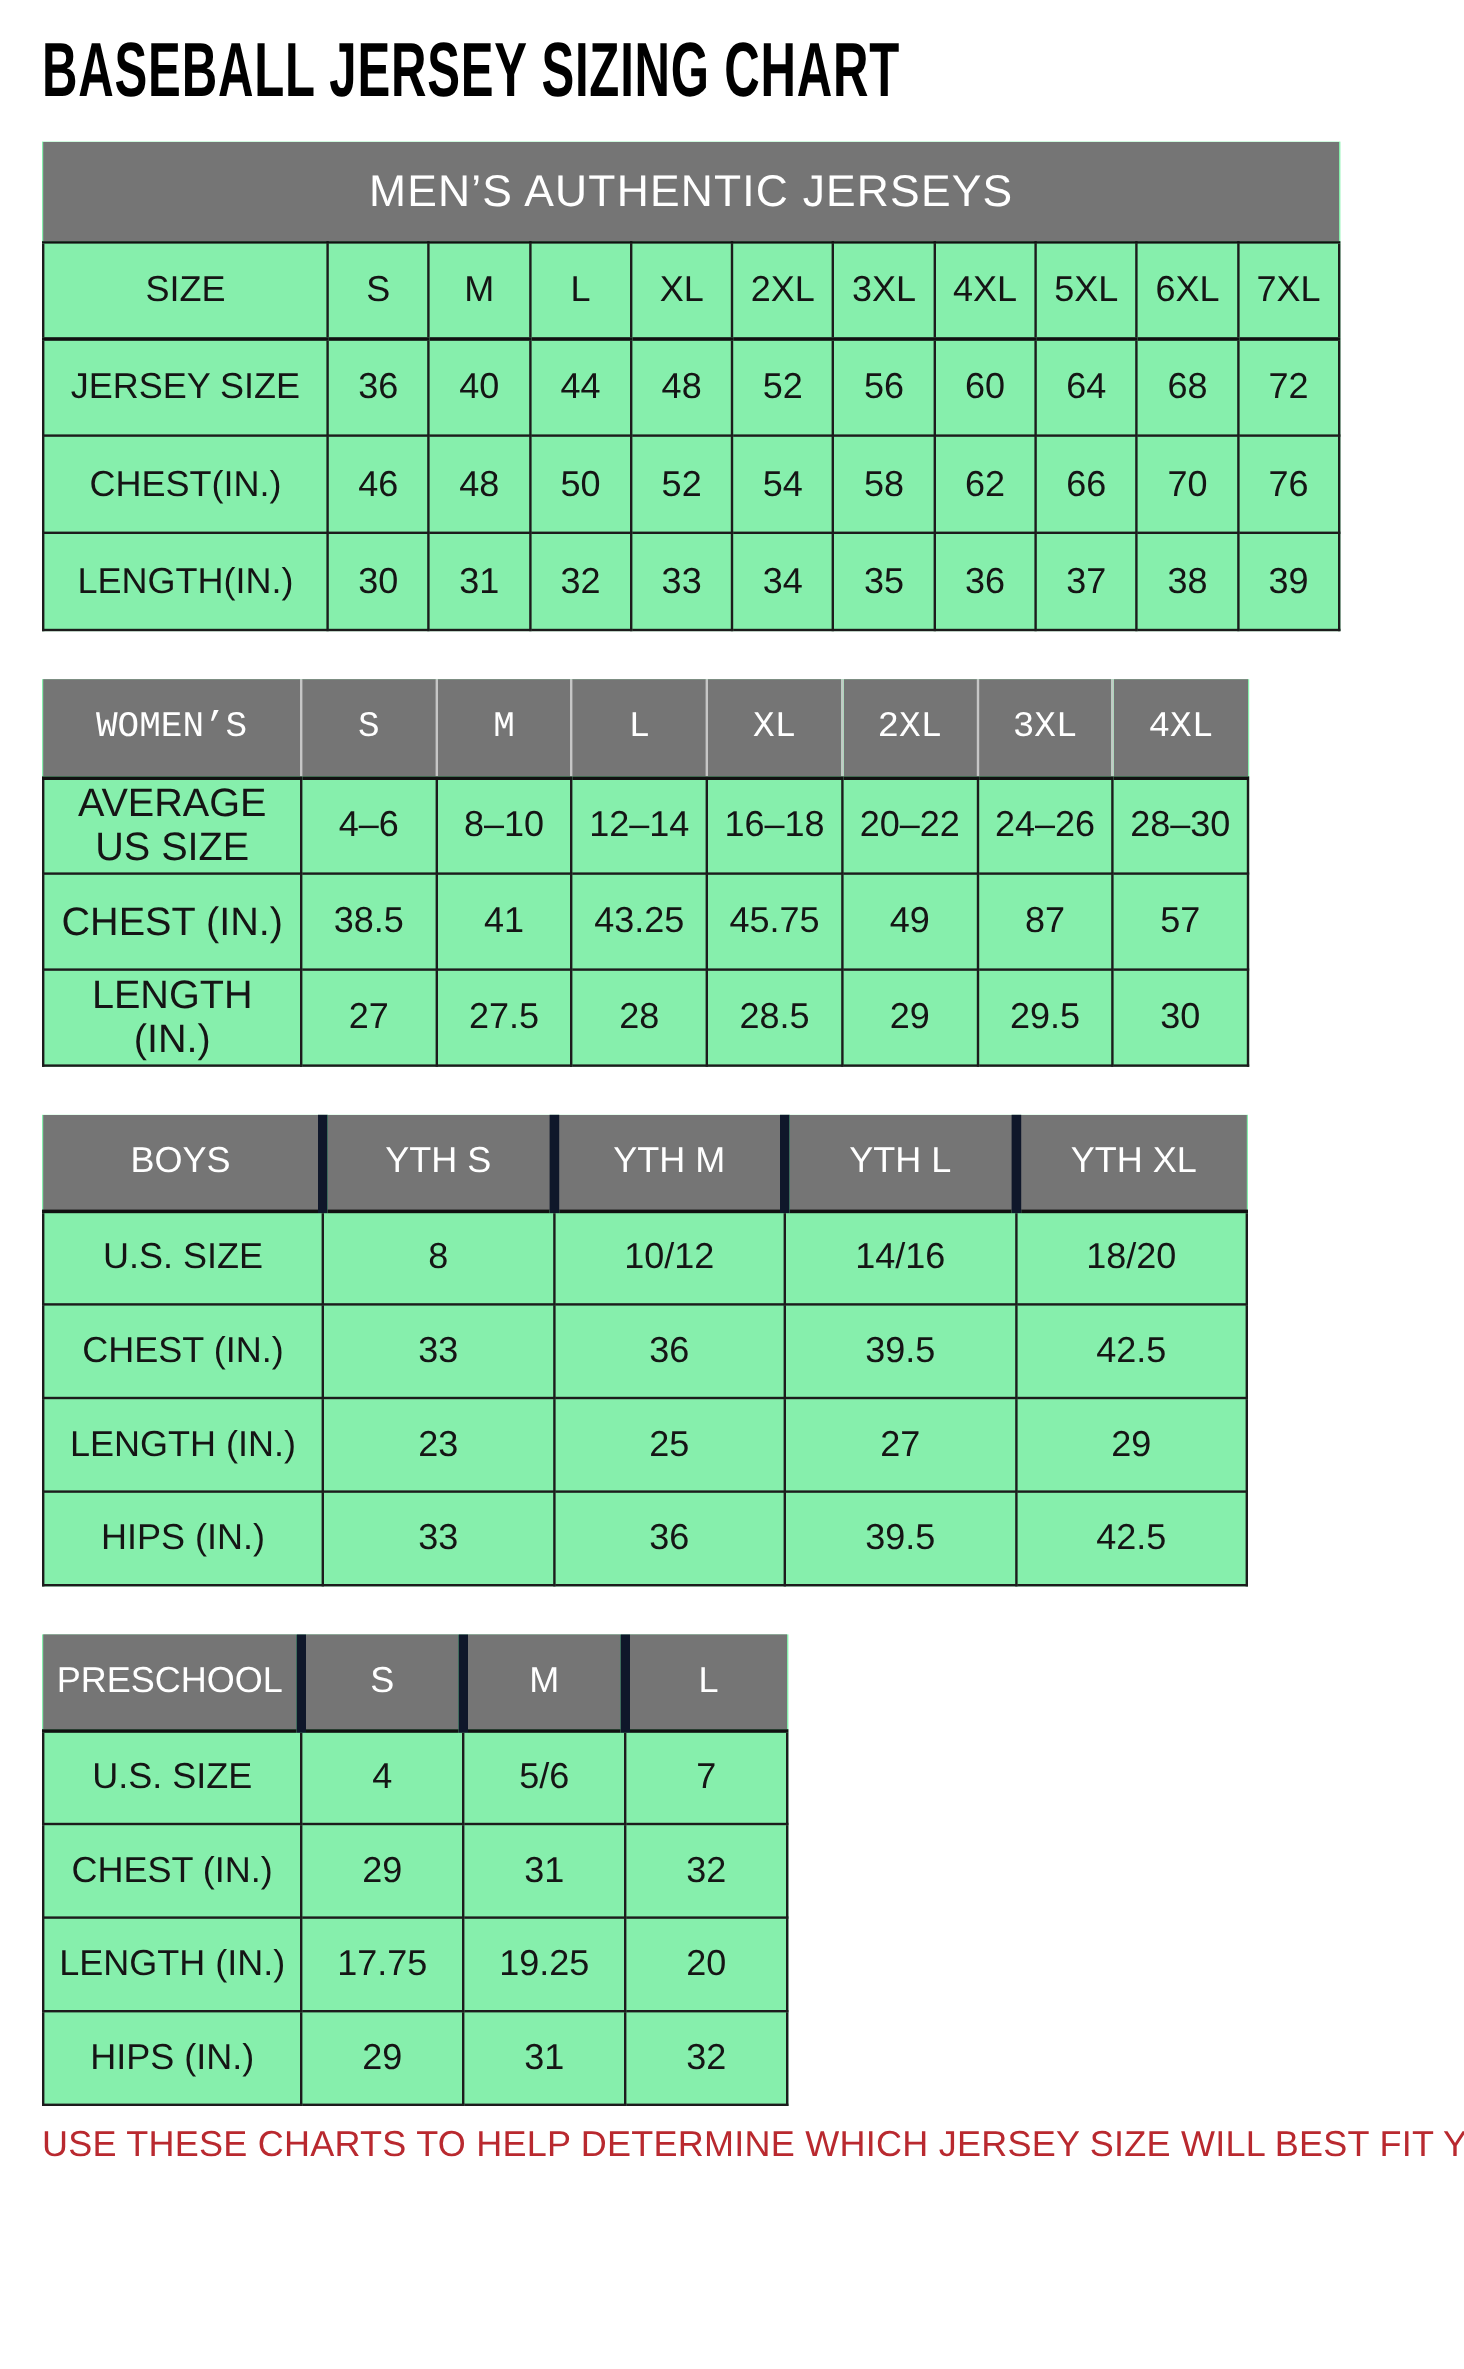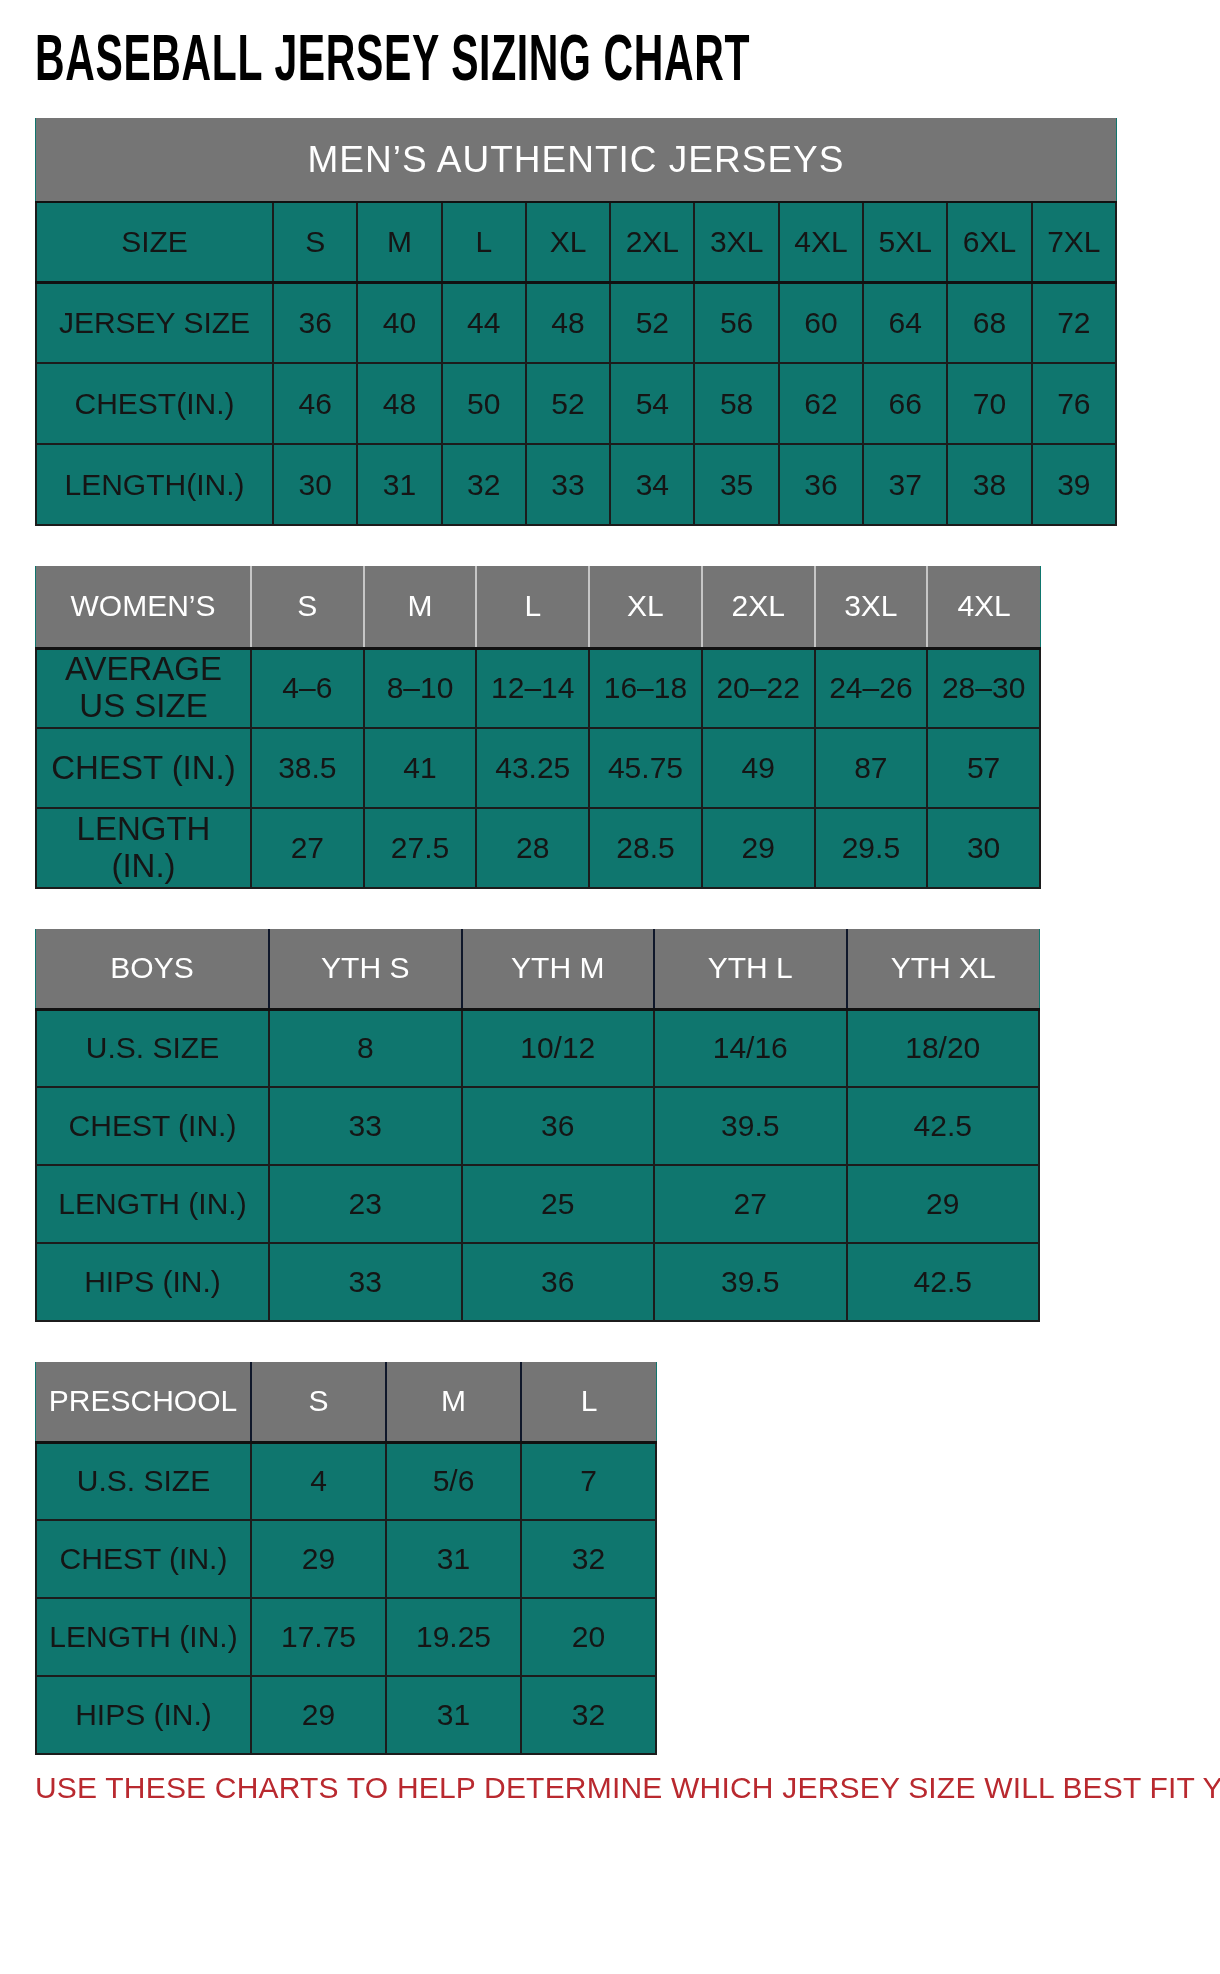--- a/index.html
+++ b/index.html
@@ -29,21 +29,21 @@
     margin: 8px 0 0 0;
     color: #b9292f;
     font-size: 29px;
     line-height: 1.22;
     max-width: 920px;
   }
 
   table {
     border-collapse: collapse;
     table-layout: fixed;
-    background: #0f766e;
+    background: #86efac;
   }
   th, td {
     border: 2px solid #1c1c1c;
     text-align: center;
     vertical-align: middle;
     font-weight: normal;
     font-size: 30px;
     padding: 0 4px;
     color: #151515;
     overflow: hidden;
@@ -59,22 +59,22 @@
     height: 84px;
   }
   .mens thead tr.white-head th { height: 80px; border-bottom: 3px solid #111; }
   .mens tbody th, .mens tbody td { height: 81px; }
 
   
   .gray-head th {
     background: #757575; color: #ffffff;
     border-top: none; border-bottom: 3px solid #111;
   }
-  .womens .gray-head th { border-left: 2px solid #c6c6c6; border-right: 2px solid #c6c6c6; }
-  .boys .gray-head th, .pre .gray-head th { border-left: 2px solid #3a3a3a; border-right: 2px solid #0f172a; }
+  .womens .gray-head th { border-left: 2px solid #c6c6c6; border-right: 2px solid #c6c6c6; font-family: Liberation Mono, monospace; }
+  .boys .gray-head th, .pre .gray-head th { border-left: 2px solid #3a3a3a; border-right: 8px solid #0f172a; }
   .gray-head th:first-child { border-left: none; }
   .gray-head th:last-child { border-right: none; }
 
   .womens { width: 1006px; margin-top: 40px; }
   .womens col.c-label { width: 215px; }
   .womens thead th { height: 82px; }
   .womens tbody th, .womens tbody td { height: 80px; }
   .womens tbody th.row-label { font-size: 33px; line-height: 1.12; }
 
   .boys { width: 1005px; margin-top: 40px; }

